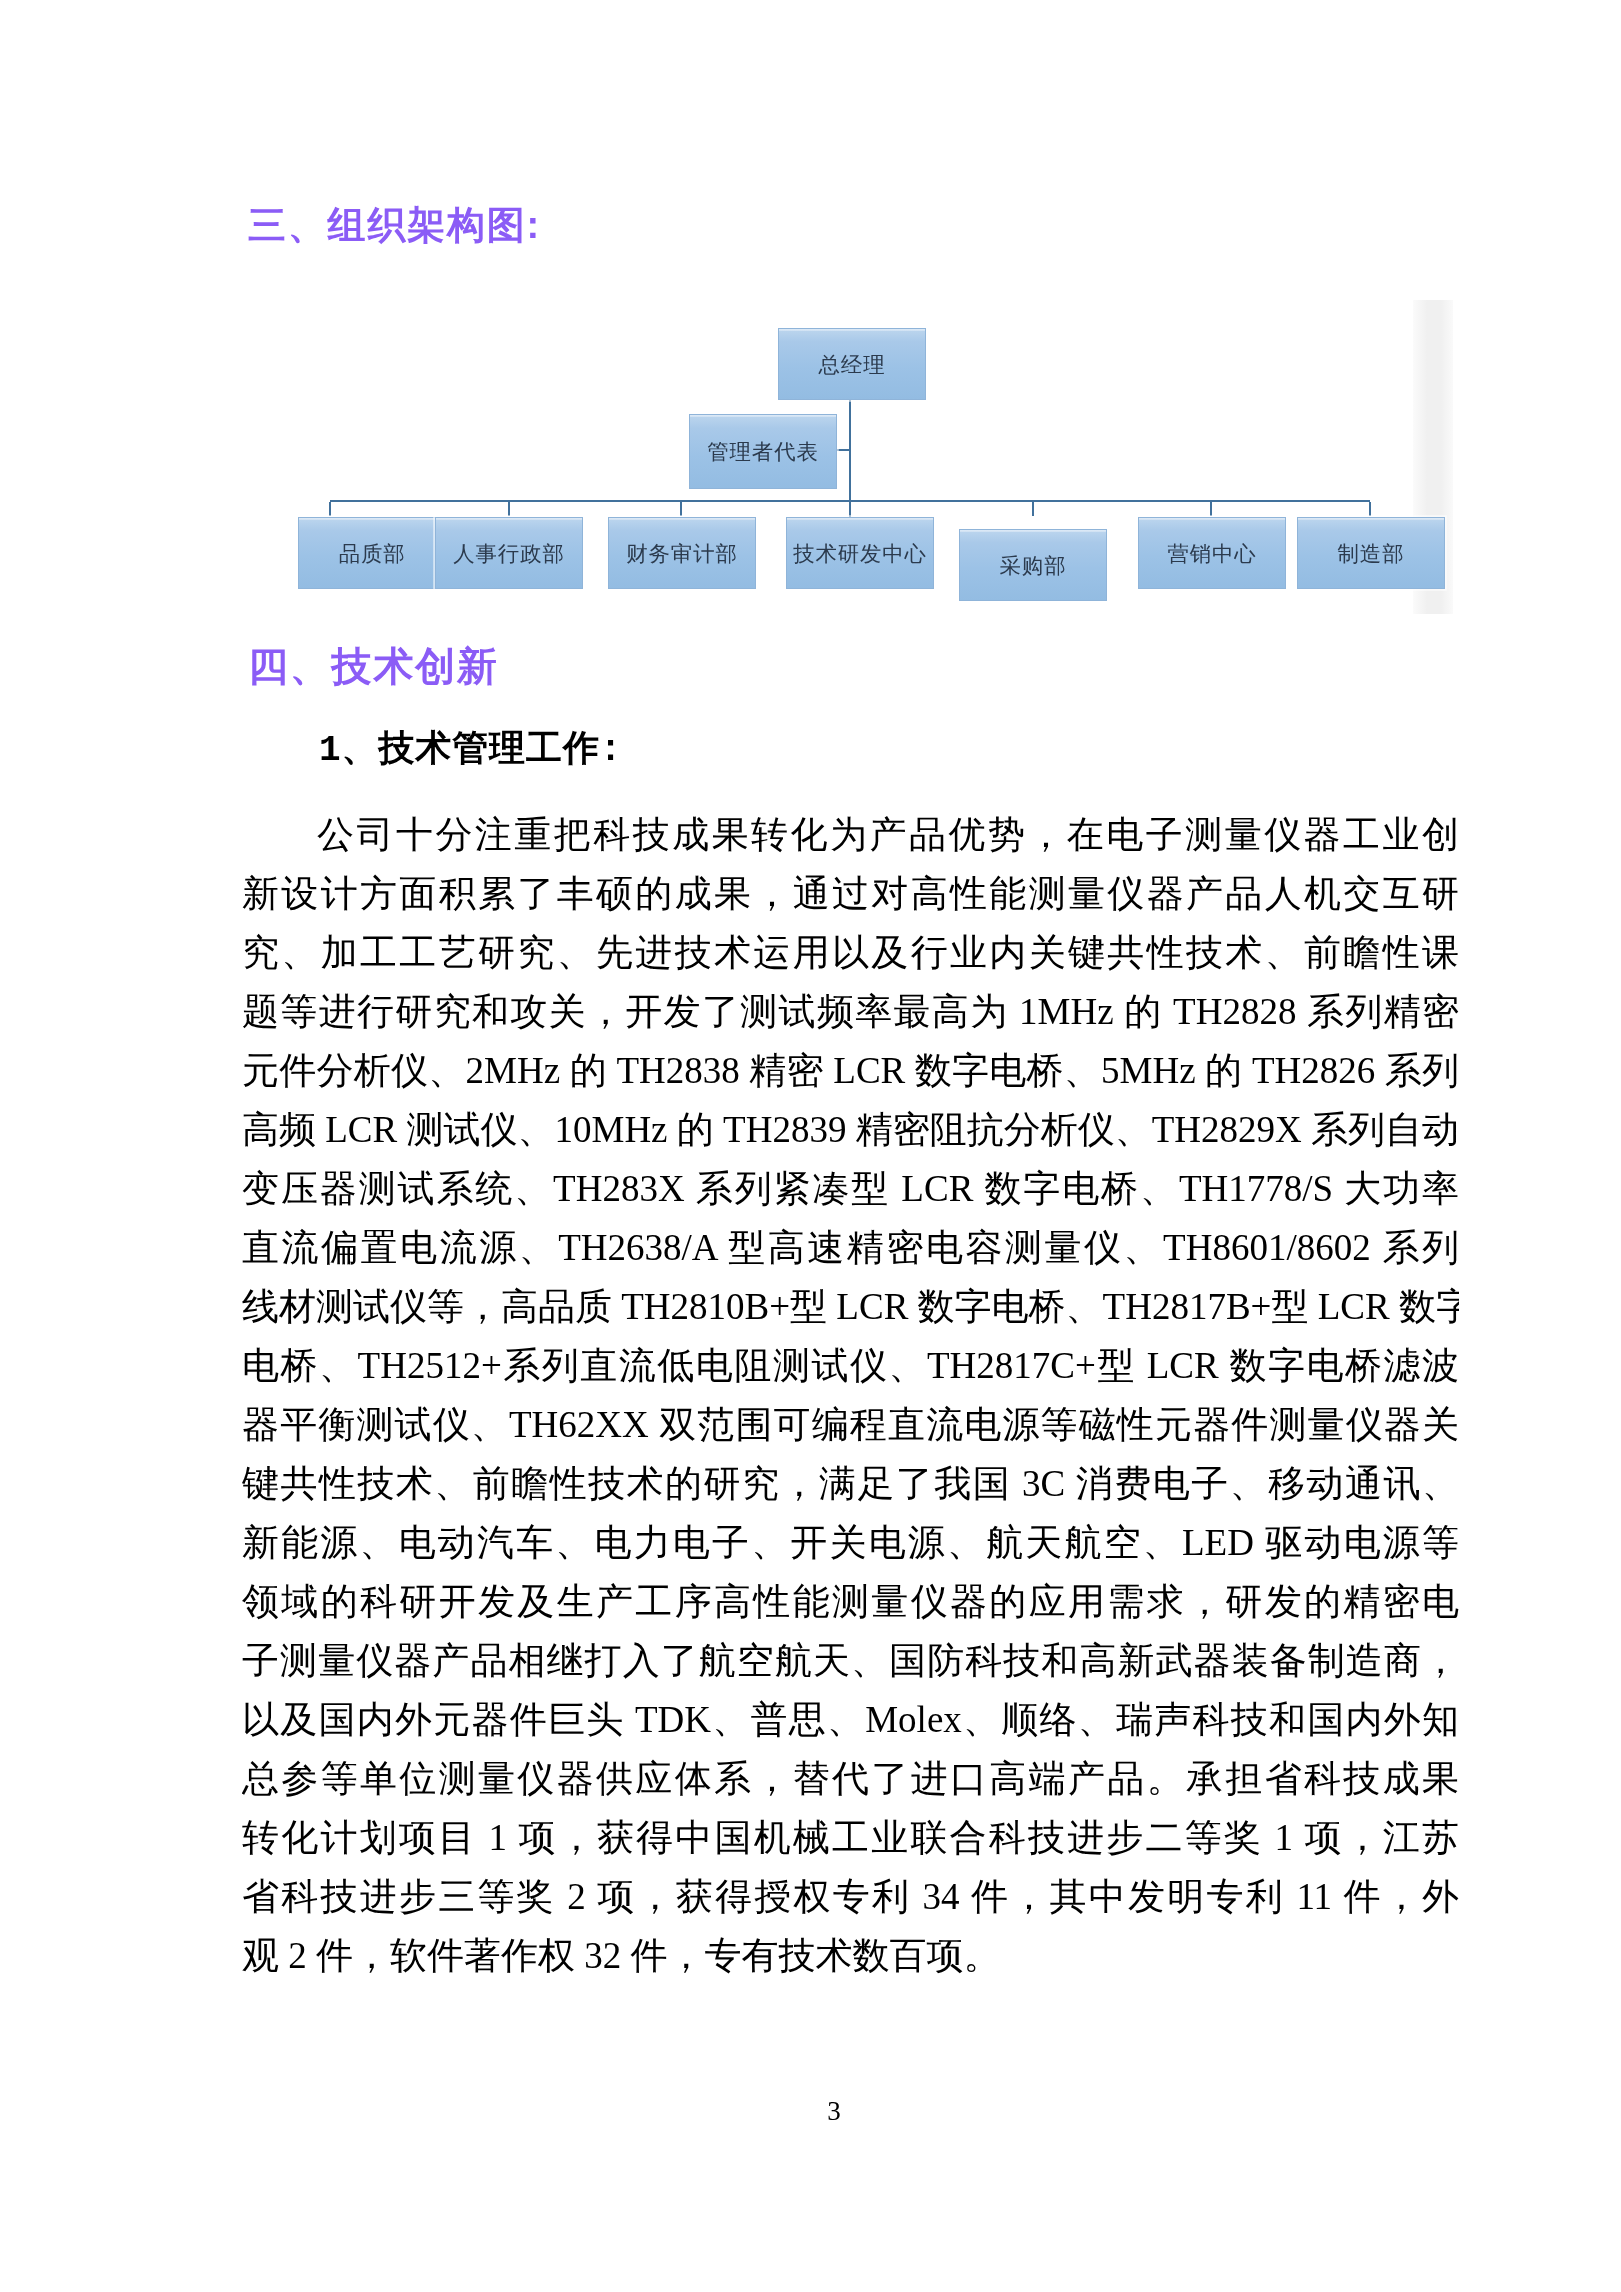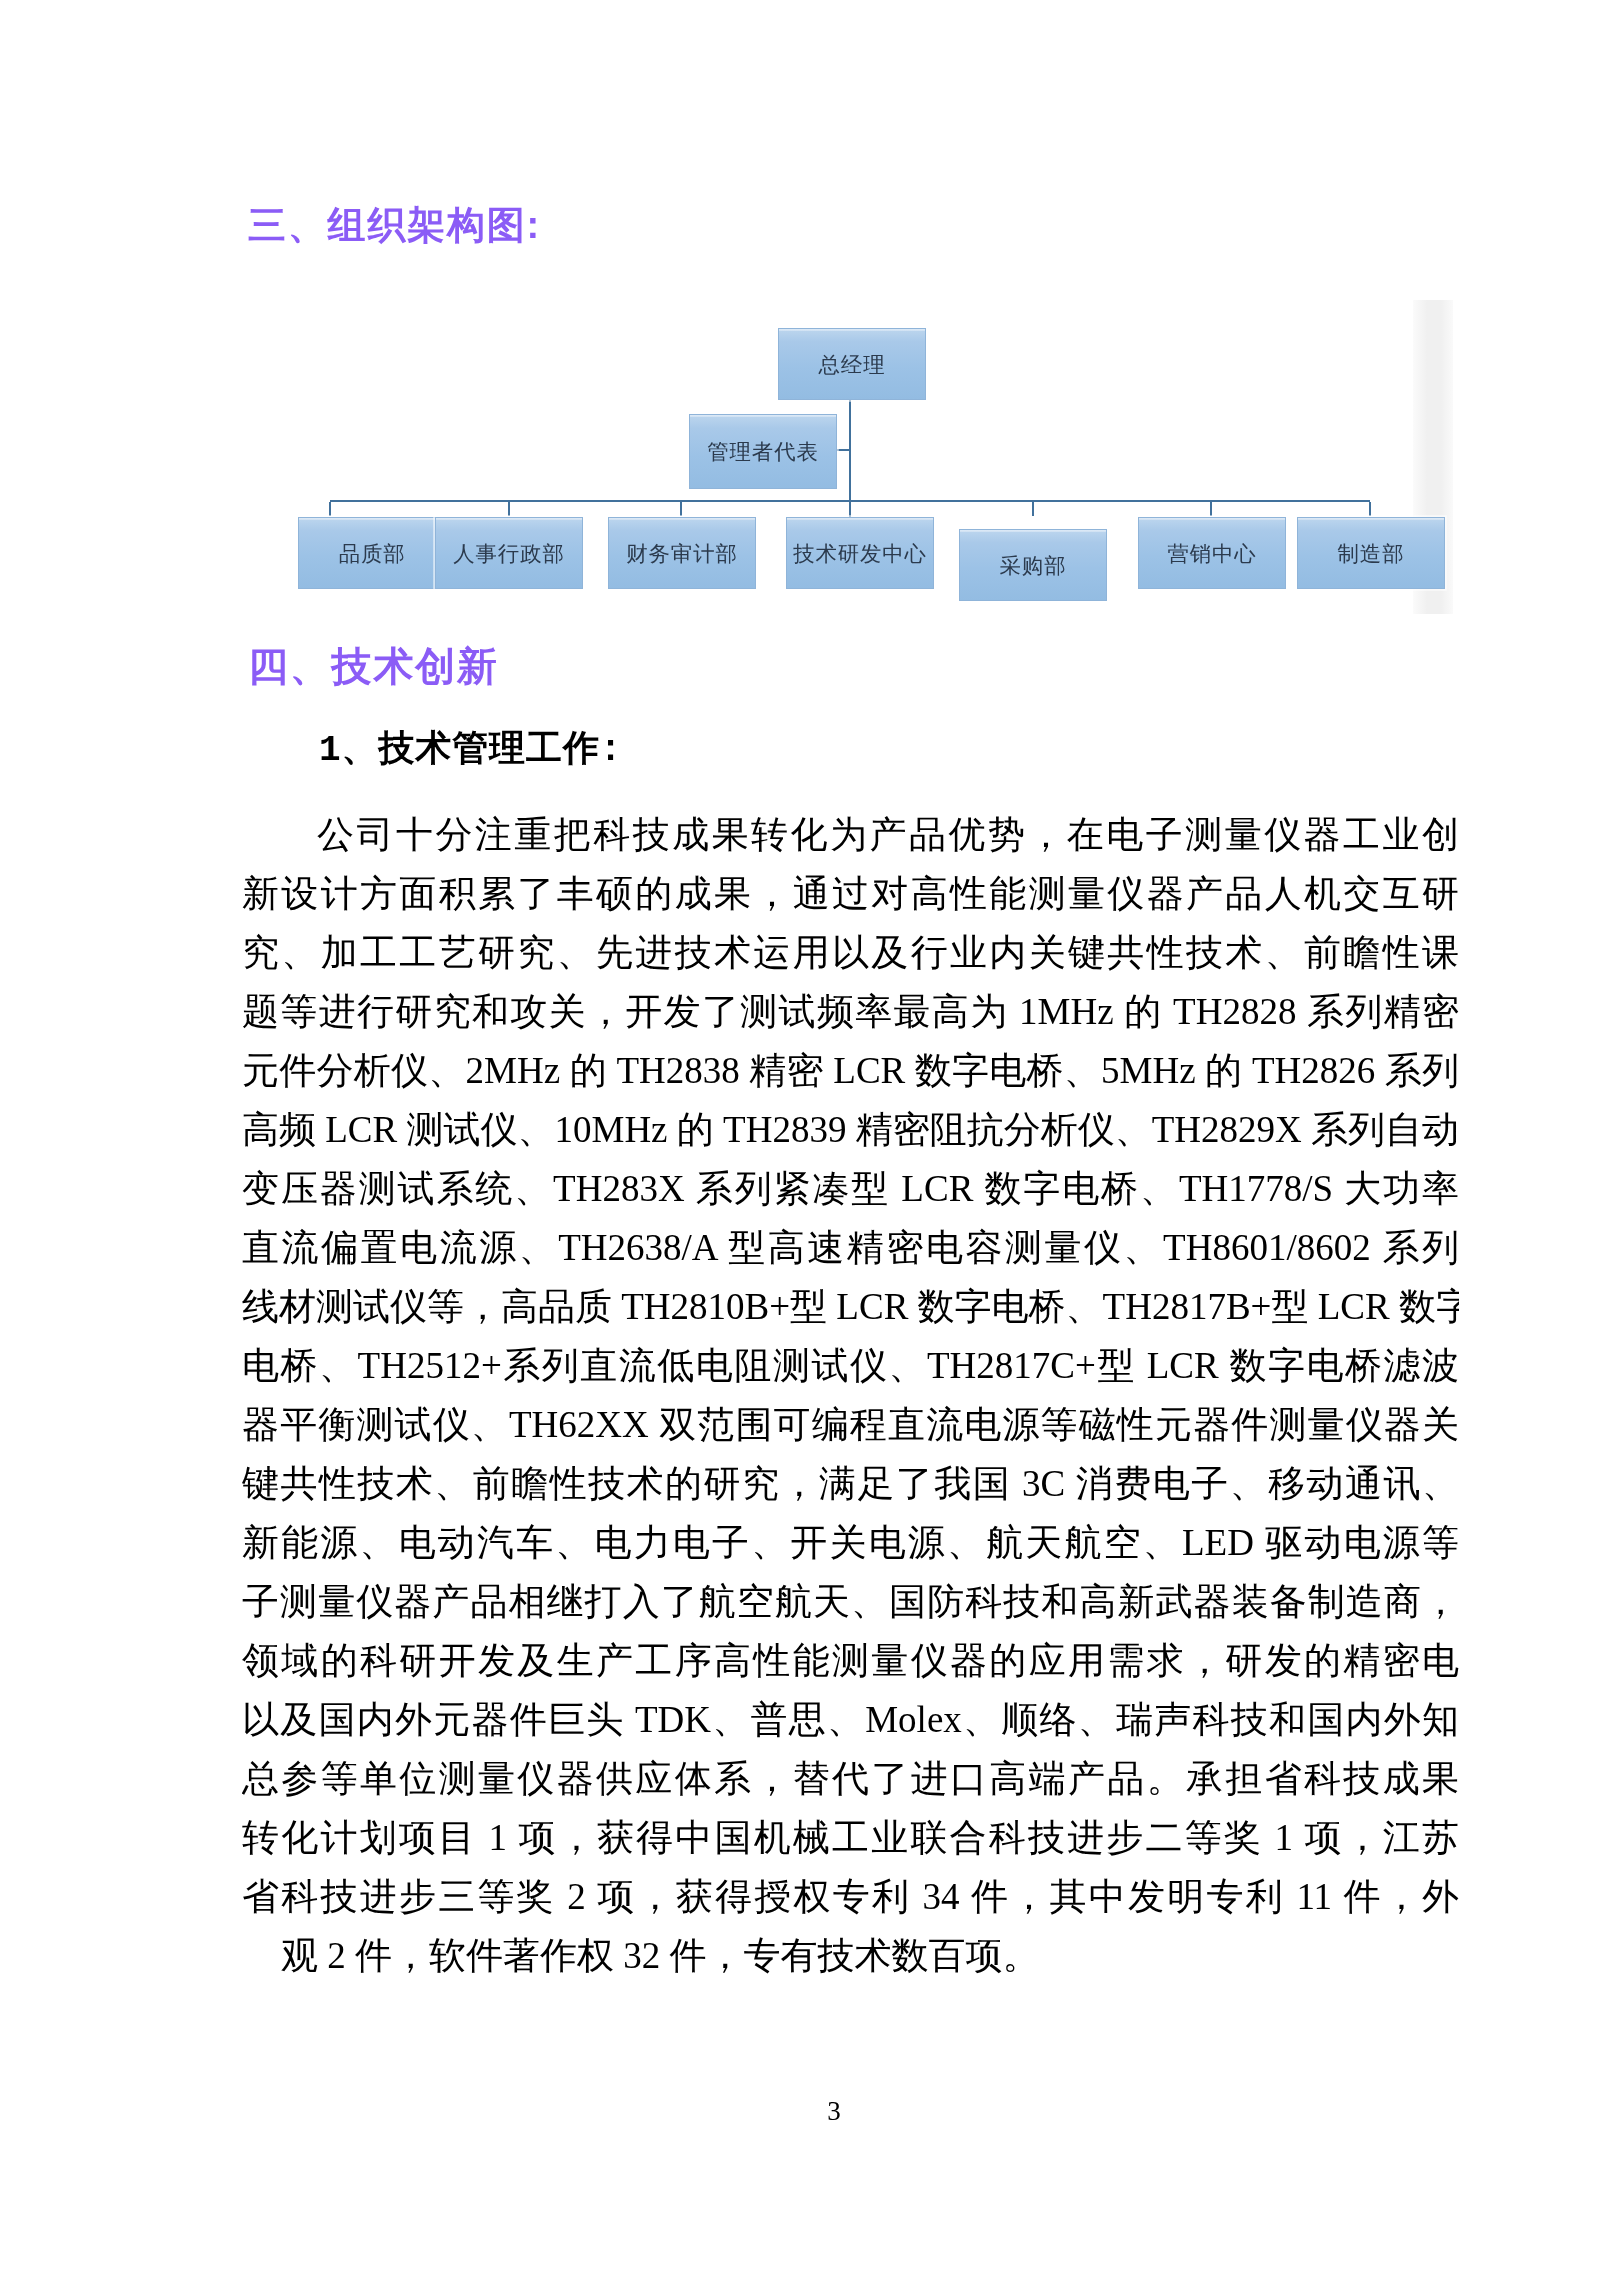--- a/index.html
+++ b/index.html
@@ -51,21 +51,21 @@
   #body-paragraph{
     position:absolute;left:242px;top:805px;width:1217px;
     font-size:37px;line-height:59px;color:#000;
   }
   .pline{
     text-align:justify;
     text-align-last:justify;
     height:59px;overflow:hidden;white-space:nowrap;
   }
   .pline.first{padding-left:75px;}
-  .pline.last{text-align:center;text-align-last:left;margin-left:39px;}
+  .pline.last{text-align:center;text-align-last:left;}
 
   #page-number{
     position:absolute;left:777px;top:2096px;width:114px;
     text-align:center;font-size:27px;color:#000;
   }
 </style>
 </head>
 <body>
 
 <div class="page">
@@ -109,22 +109,22 @@
     <div class="pline">题等进行研究和攻关，开发了测试频率最高为 1MHz 的 TH2828 系列精密</div>
     <div class="pline">元件分析仪、2MHz 的 TH2838 精密 LCR 数字电桥、5MHz 的 TH2826 系列</div>
     <div class="pline">高频 LCR 测试仪、10MHz 的 TH2839 精密阻抗分析仪、TH2829X 系列自动</div>
     <div class="pline">变压器测试系统、TH283X 系列紧凑型 LCR 数字电桥、TH1778/S 大功率</div>
     <div class="pline">直流偏置电流源、TH2638/A 型高速精密电容测量仪、TH8601/8602 系列</div>
     <div class="pline">线材测试仪等，高品质 TH2810B+型 LCR 数字电桥、TH2817B+型 LCR 数字</div>
     <div class="pline">电桥、TH2512+系列直流低电阻测试仪、TH2817C+型 LCR 数字电桥滤波</div>
     <div class="pline">器平衡测试仪、TH62XX 双范围可编程直流电源等磁性元器件测量仪器关</div>
     <div class="pline">键共性技术、前瞻性技术的研究，满足了我国 3C 消费电子、移动通讯、</div>
     <div class="pline">新能源、电动汽车、电力电子、开关电源、航天航空、LED 驱动电源等</div>
+    <div class="pline">领域的科研开发及生产工序高性能测量仪器的应用需求，研发的精密电</div>
     <div class="pline">子测量仪器产品相继打入了航空航天、国防科技和高新武器装备制造商，</div>
-    <div class="pline">领域的科研开发及生产工序高性能测量仪器的应用需求，研发的精密电</div>
     <div class="pline">以及国内外元器件巨头 TDK、普思、Molex、顺络、瑞声科技和国内外知</div>
     <div class="pline">总参等单位测量仪器供应体系，替代了进口高端产品。承担省科技成果</div>
     <div class="pline">转化计划项目 1 项，获得中国机械工业联合科技进步二等奖 1 项，江苏</div>
     <div class="pline">省科技进步三等奖 2 项，获得授权专利 34 件，其中发明专利 11 件，外</div>
     <div class="pline last">观 2 件，软件著作权 32 件，专有技术数百项。</div>
   </div>
 
   <div id="page-number">3</div>
 
 </div>

